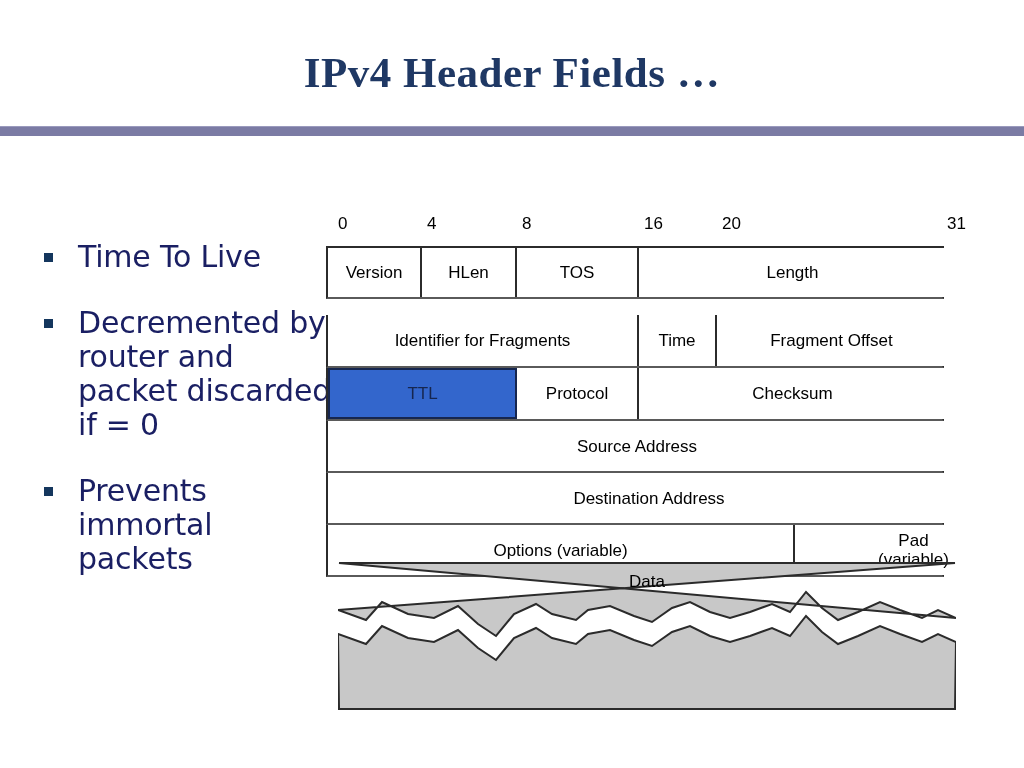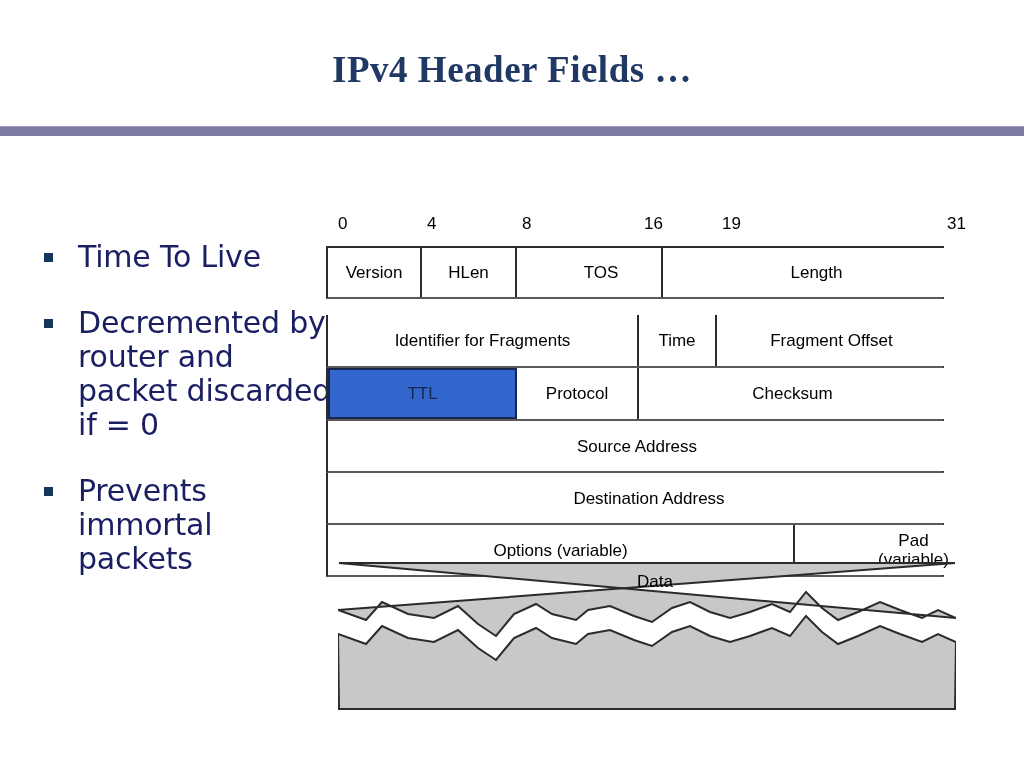--- a/index.html
+++ b/index.html
@@ -17,21 +17,21 @@
 
   
   #slide-title {
     position: absolute;
     left: 0;
     top: 48px;
     width: 1024px;
     text-align: center;
     font-family: "Liberation Serif", serif;
     font-weight: bold;
-    font-size: 37px;
+    font-size: 43px;
     letter-spacing: 0.5px;
     color: #1F3864;
     white-space: nowrap;
   }
 
   #title-rule {
     position: absolute;
     left: 0;
     top: 126px;
     width: 1024px;
@@ -128,21 +128,21 @@
   
   #data-block {
     position: absolute;
     left: 338px;
     top: 562px;
     width: 618px;
     height: 148px;
   }
   #data-label {
     position: absolute;
-    left: 8px;
+    left: 0;
     top: 10px;
     width: 618px;
     text-align: center;
     font-size: 17px;
     color: #000000;
     z-index: 3;
     pointer-events: none;
   }
 </style>
 </head>
@@ -165,29 +165,29 @@
       <span class="bullet-marker"></span>
       <span class="bullet-text">Prevents immortal packets</span>
     </div>
   </div>
 
 <div id="bit-ruler">
     <span class="ruler-tick" style="left: 0px;">0</span>
     <span class="ruler-tick" style="left: 89px;">4</span>
     <span class="ruler-tick" style="left: 184px;">8</span>
     <span class="ruler-tick" style="left: 306px;">16</span>
-    <span class="ruler-tick" style="left: 384px;">19</span>
+    <span class="ruler-tick" style="left: 384px;">20</span>
     <span class="ruler-tick" style="left: 609px;">31</span>
   </div>
 
 <div id="header-diagram">
     <div class="hdr-row first" style="height: 53px;">
       <div class="hdr-cell" style="width: 94px; flex: 0 0 94px;">Version</div>
       <div class="hdr-cell" style="width: 95px; flex: 0 0 95px;">HLen</div>
-      <div class="hdr-cell" style="width: 122px; flex: 0 0 122px; margin-left: 24px;">TOS</div>
+      <div class="hdr-cell" style="width: 122px; flex: 0 0 122px;">TOS</div>
       <div class="hdr-cell" style="width: 307px; flex: 0 0 307px;">Length</div>
     </div>
     <div class="hdr-row" style="height: 53px; margin-top: 16px;">
       <div class="hdr-cell" style="width: 311px; flex: 0 0 311px;">Identifier for Fragments</div>
       <div class="hdr-cell" style="width: 78px; flex: 0 0 78px;">Time</div>
       <div class="hdr-cell" style="width: 229px; flex: 0 0 229px;">Fragment Offset</div>
     </div>
     <div class="hdr-row" style="height: 53px;">
       <div class="hdr-cell ttl" style="width: 189px; flex: 0 0 189px;">TTL</div>
       <div class="hdr-cell" style="width: 122px; flex: 0 0 122px;">Protocol</div>

